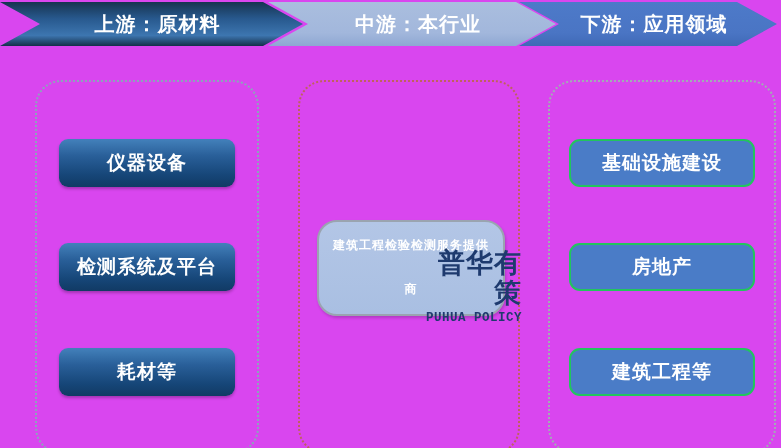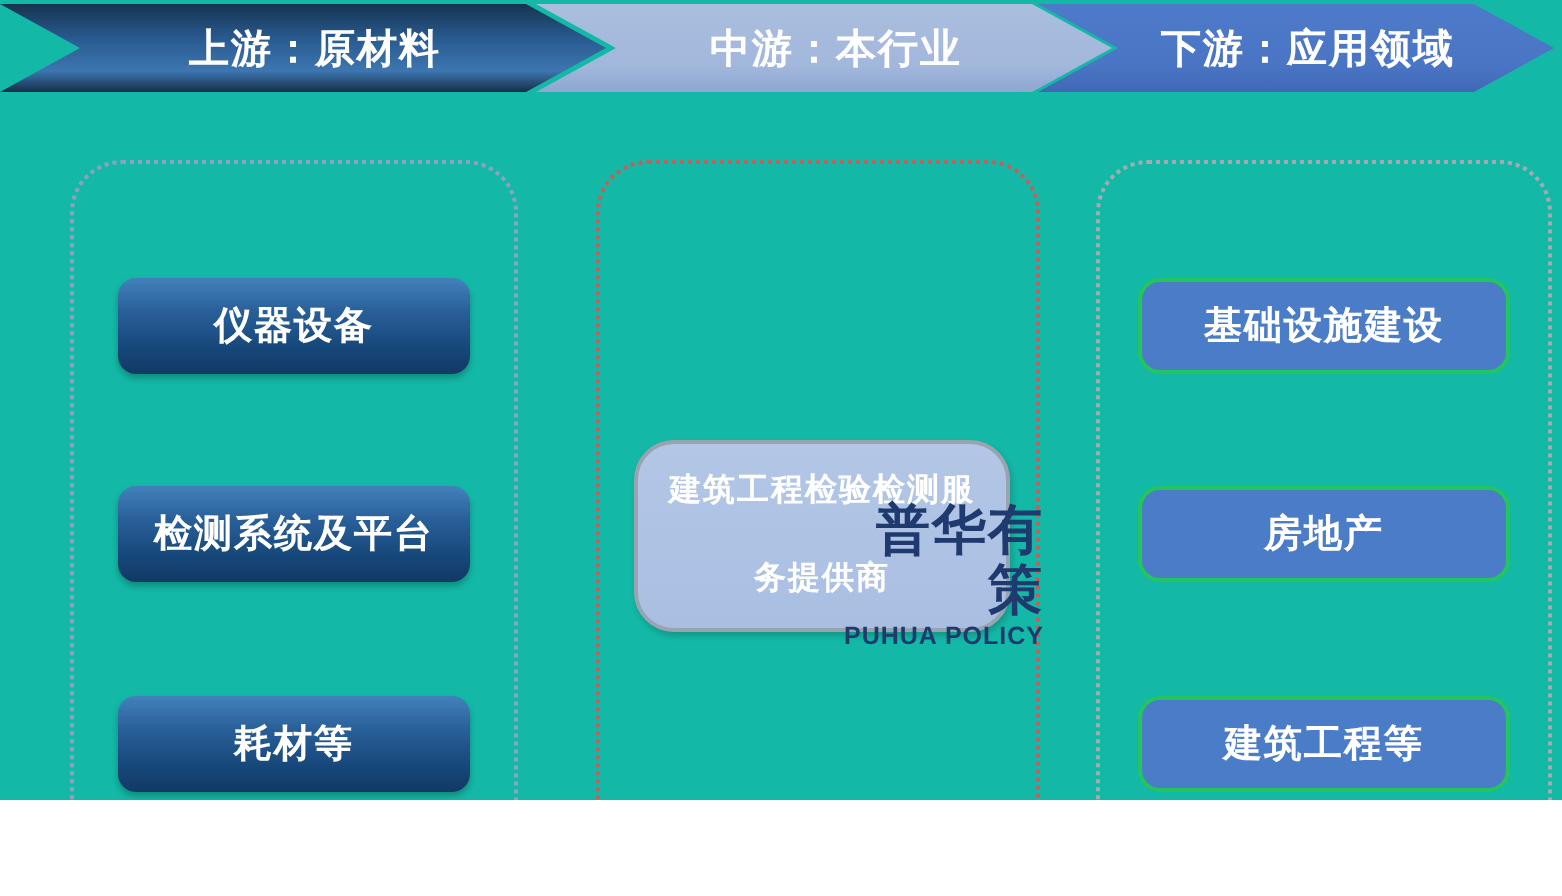--- a/index.html
+++ b/index.html
@@ -1,18 +1,18 @@
 <!DOCTYPE html>
 <html><head>
 <meta charset="utf-8">
 <style>
   html,body{margin:0;padding:0;background:#ffffff;}
   .canvas{
-    position:relative;width:781px;height:400px;background:#14b8a6;overflow:hidden;
-    font-family:Liberation Sans, sans-serif;
+    position:relative;width:781px;height:448px;background:#d946ef;overflow:hidden;
+    font-family:Liberation Mono, monospace;
   }
   
   .arrow{
     position:absolute;top:2px;height:44px;
     display:flex;align-items:center;justify-content:center;
     color:#ffffff;font-size:20px;font-weight:bold;letter-spacing:1px;
     clip-path:polygon(0 0, calc(100% - 40px) 0, 100% 50%, calc(100% - 40px) 100%, 0 100%, 40px 50%);
   }
   .arrow-1{
     left:0;width:303px;
@@ -48,21 +48,21 @@
     background:linear-gradient(180deg,#4381bb 0%,#295f99 35%,#164678 75%,#113a64 100%);
     color:#ffffff;font-size:19px;font-weight:bold;letter-spacing:1px;
     display:flex;align-items:center;justify-content:center;
     box-shadow:0 2px 3px rgba(0,0,0,0.25);
   }
   
   .box-mid{
     position:absolute;left:17px;top:138px;width:188px;height:96px;box-sizing:border-box;
     border-radius:20px;background:linear-gradient(180deg,#b3c6e6 0%,#a9bfe2 100%);
     border:2px solid #9aa4b0;
-    color:#ffffff;font-size:16px;font-weight:bold;letter-spacing:1px;line-height:44px;
+    color:#ffffff;font-size:12px;font-weight:bold;letter-spacing:1px;line-height:44px;
     display:flex;align-items:center;justify-content:center;text-align:center;
     padding:0 14px;box-shadow:1px 2px 3px rgba(0,0,0,0.18);
   }
   .box-mid .wrap{word-break:break-all;}
   
   .box-down{
     width:186px;height:48px;border-radius:11px;box-sizing:border-box;
     background:#4a7cc7;border:2px solid #22c55e;
     color:#ffffff;font-size:19px;font-weight:bold;letter-spacing:1px;
     display:flex;align-items:center;justify-content:center;

